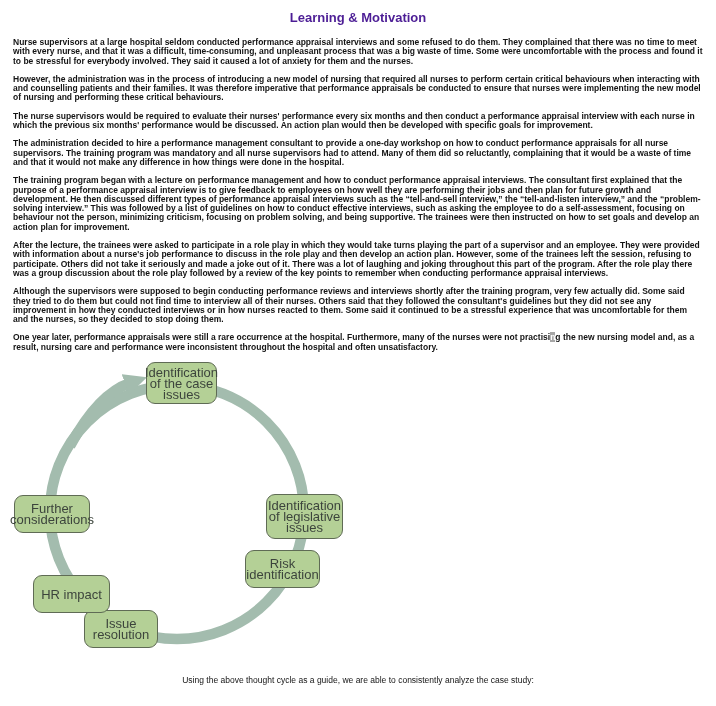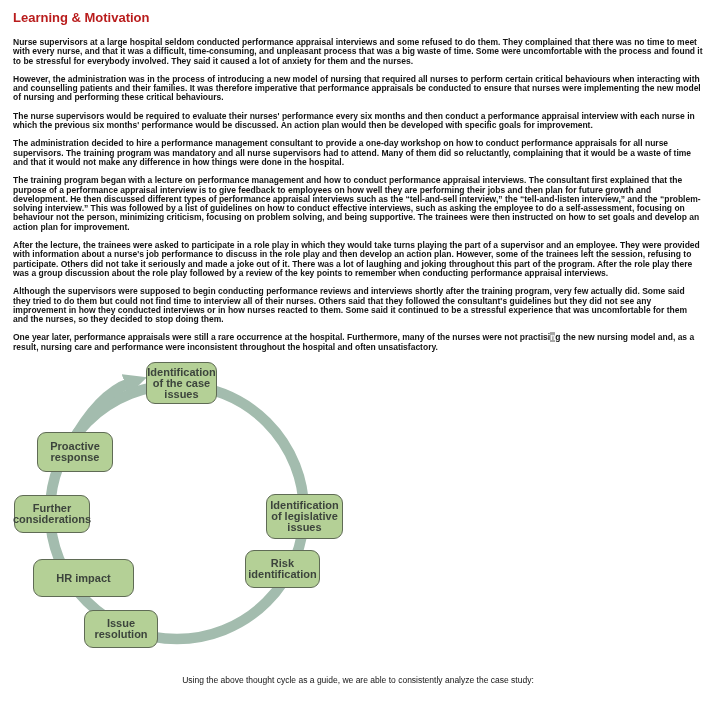--- a/index.html
+++ b/index.html
@@ -7,22 +7,23 @@
   .page {
     position:relative;
     width:716px; height:706px;
     background:#ffffff;
     font-family:"Liberation Sans", sans-serif;
     color:#000;
     padding:10px 13px 0 13px;
     overflow:hidden;
   }
   .page-title {
-    font-size:13px; font-weight:bold; color:#b91c1c;
+    font-size:13px; font-weight:bold; color:#4c1d95;
     margin:0 0 13px 0;
+    text-align:center;
   }
   .para {
     font-size:8.5px; line-height:9.3px; color:#141414;
     margin:0 0 9px 0;
     font-weight:bold;
   }
   .hl-char {
     background:var(--highlight-bg,#a6a6a6);
     color:var(--highlight-text,#ffffff);
   }
@@ -35,23 +36,22 @@
   .ring-stroke { stroke:var(--ring,#a3bcae); }
   .ring-fill { fill:var(--ring,#a3bcae); }
   .node {
     position:absolute;
     display:flex; align-items:center; justify-content:center;
     text-align:center;
     background:var(--node-fill,#b4d096);
     border:1.5px solid var(--node-border,#5f6b55);
     border-radius:9px;
     color:var(--node-text,#3c443c);
-    font-size:11px; line-height:11px;
+    font-size:13px; line-height:11px;
     white-space:pre-line;
-    font-weight:bold;
   }
   .closing { font-size:8.5px; line-height:9.3px; color:#141414; margin-top:8px;text-align:center; }
 </style>
 </head>
 <body>
 
 <div class="page">
 
   <h1 class="page-title">Learning &amp; Motivation</h1>
 
@@ -80,23 +80,21 @@
     <div class="node" style="left:146px; top:0px;   width:71px; height:42px;"><span>Identification
 of the case
 issues</span></div>
     <div class="node" style="left:266px; top:132px; width:77px; height:45px;"><span>Identification
 of legislative
 issues</span></div>
     <div class="node" style="left:245px; top:188px; width:75px; height:38px;border-radius:9px;"><span>Risk
 identification</span></div>
     <div class="node" style="left:84px;  top:248px; width:74px; height:38px;"><span>Issue
 resolution</span></div>
-    <div class="node" style="left:33px;  top:197px; width:101px; height:38px;"><span>HR impact</span></div>
+    <div class="node" style="left:33px;  top:213px; width:77px; height:38px;"><span>HR impact</span></div>
     <div class="node" style="left:14px;  top:133px; width:76px; height:38px;align-items:center;"><span>Further
 considerations</span></div>
-    <div class="node" style="left:37px;  top:70px;  width:76px; height:40px;"><span>Proactive
-response</span></div>
 
   </div>
 
   <p class="closing">Using the above thought cycle as a guide, we are able to consistently analyze the case study:</p>
 
 </div>
 
 </body></html>

